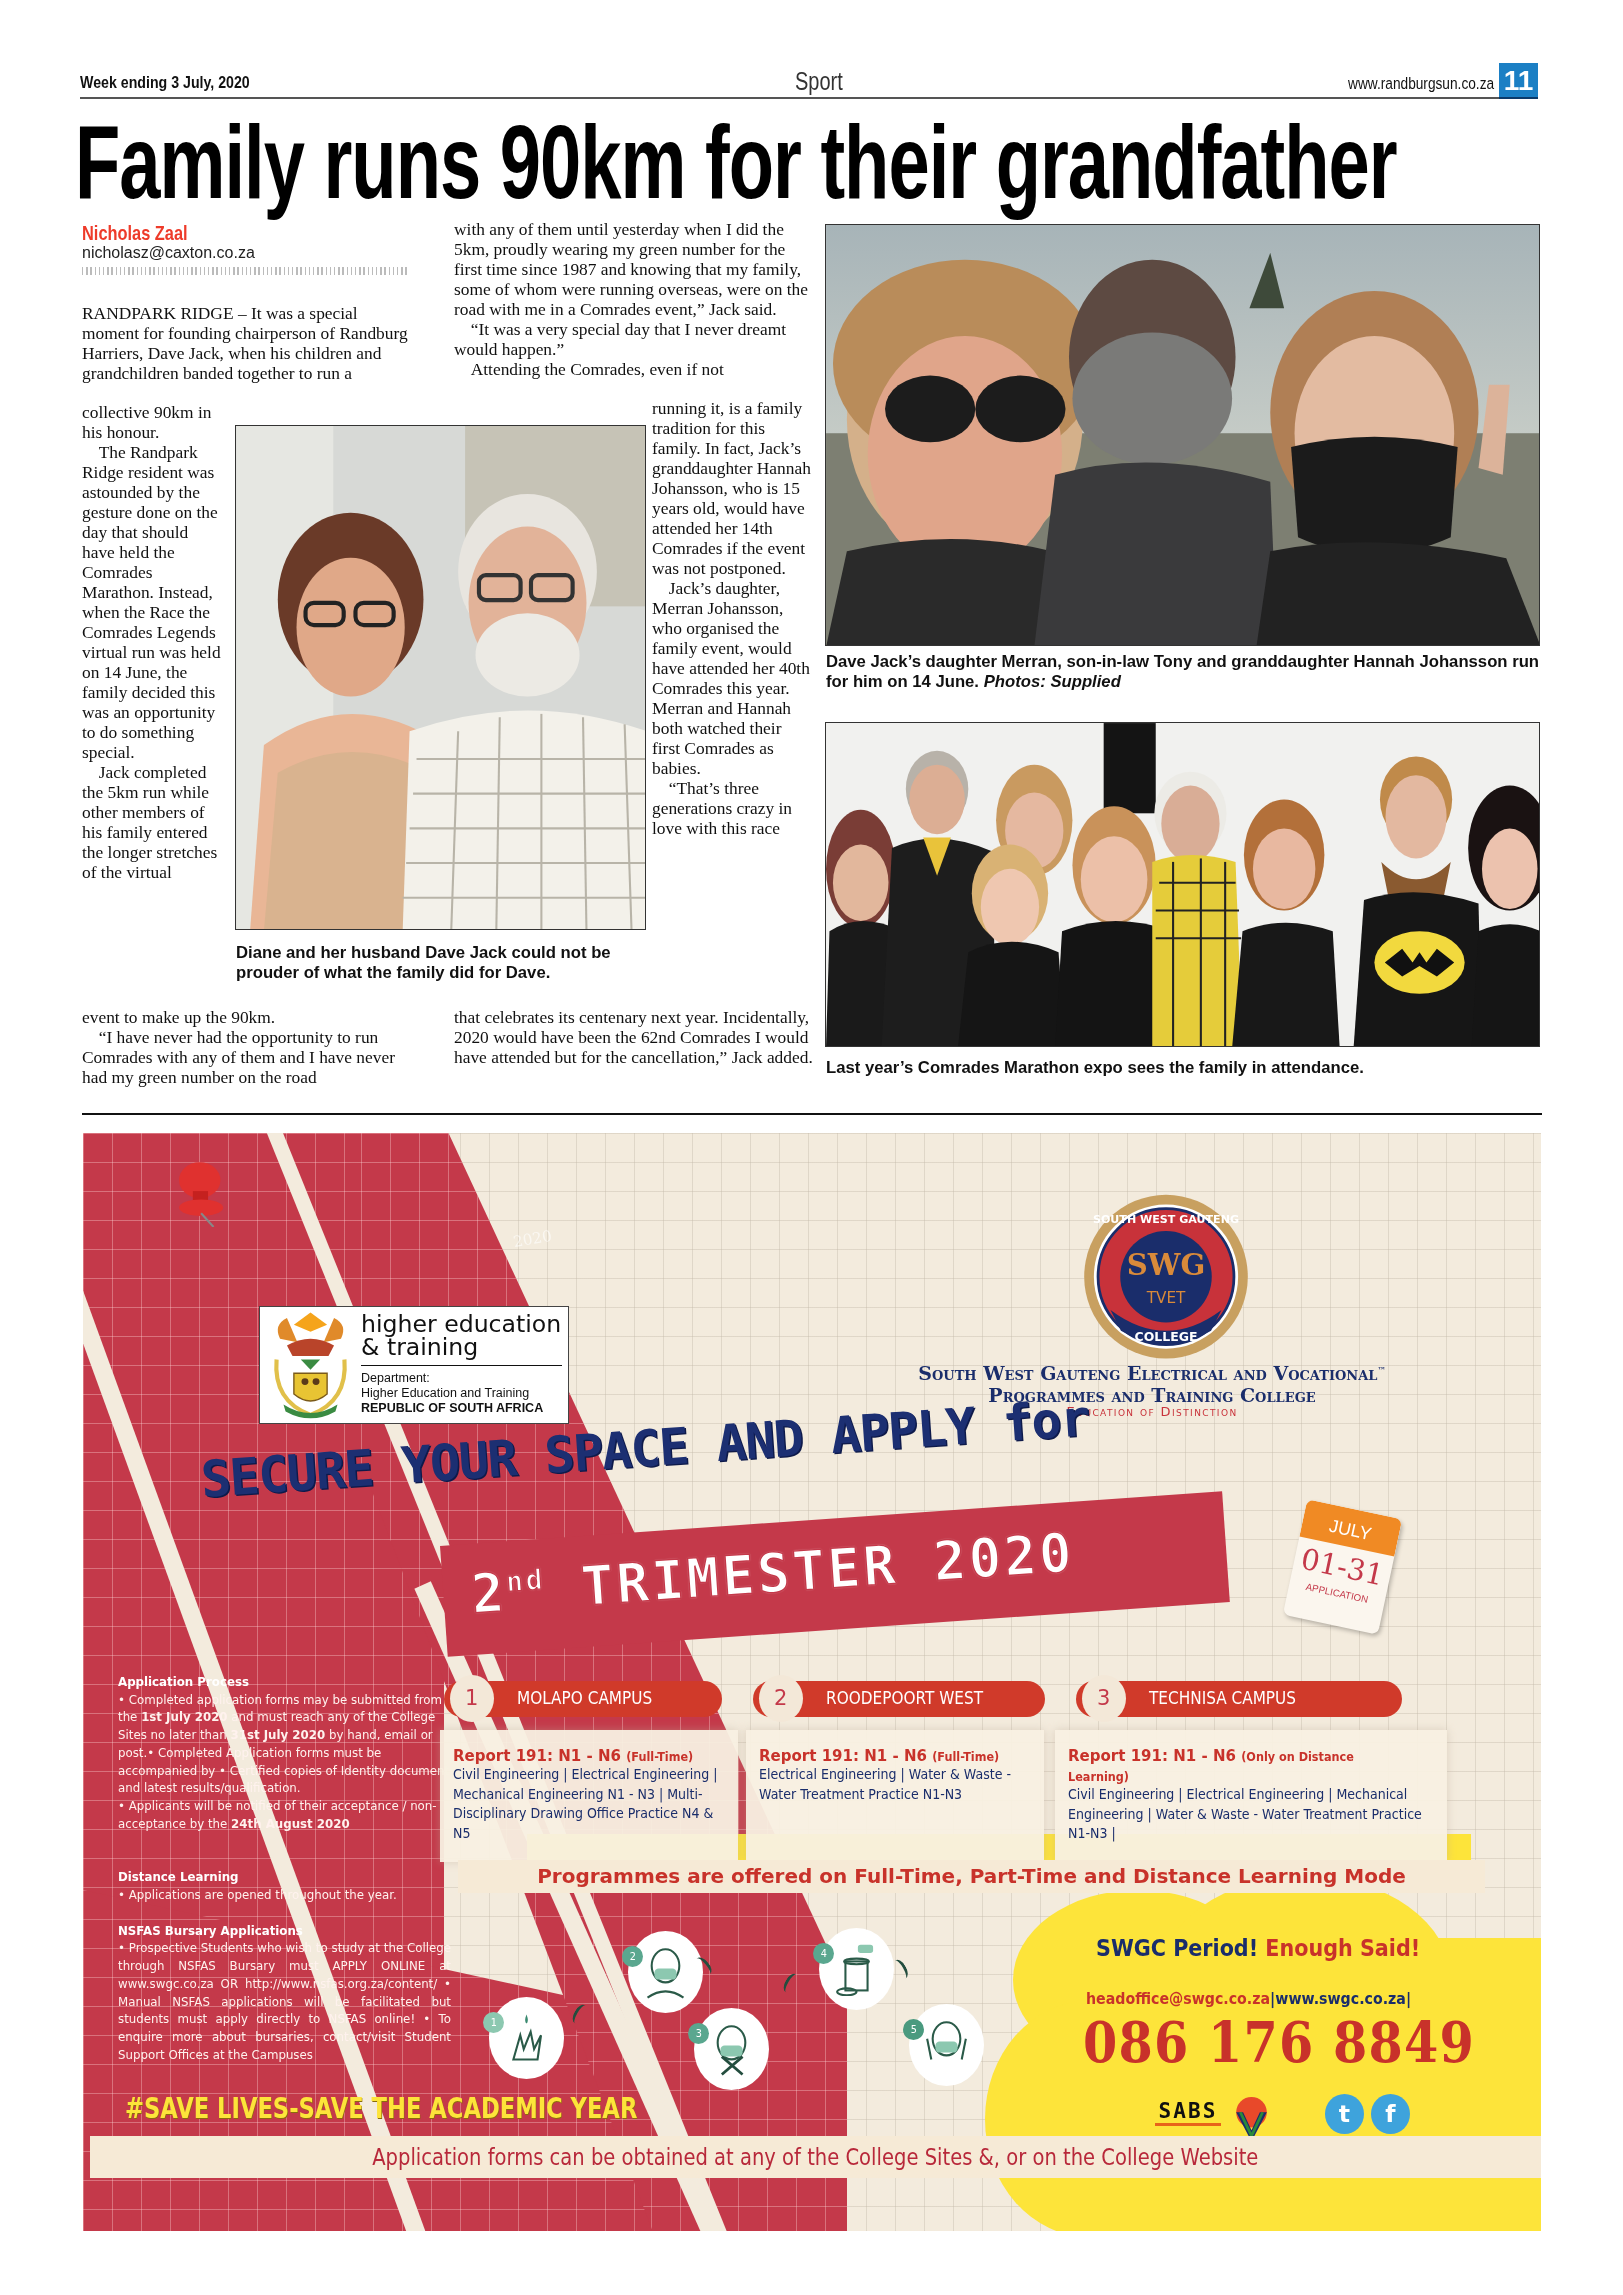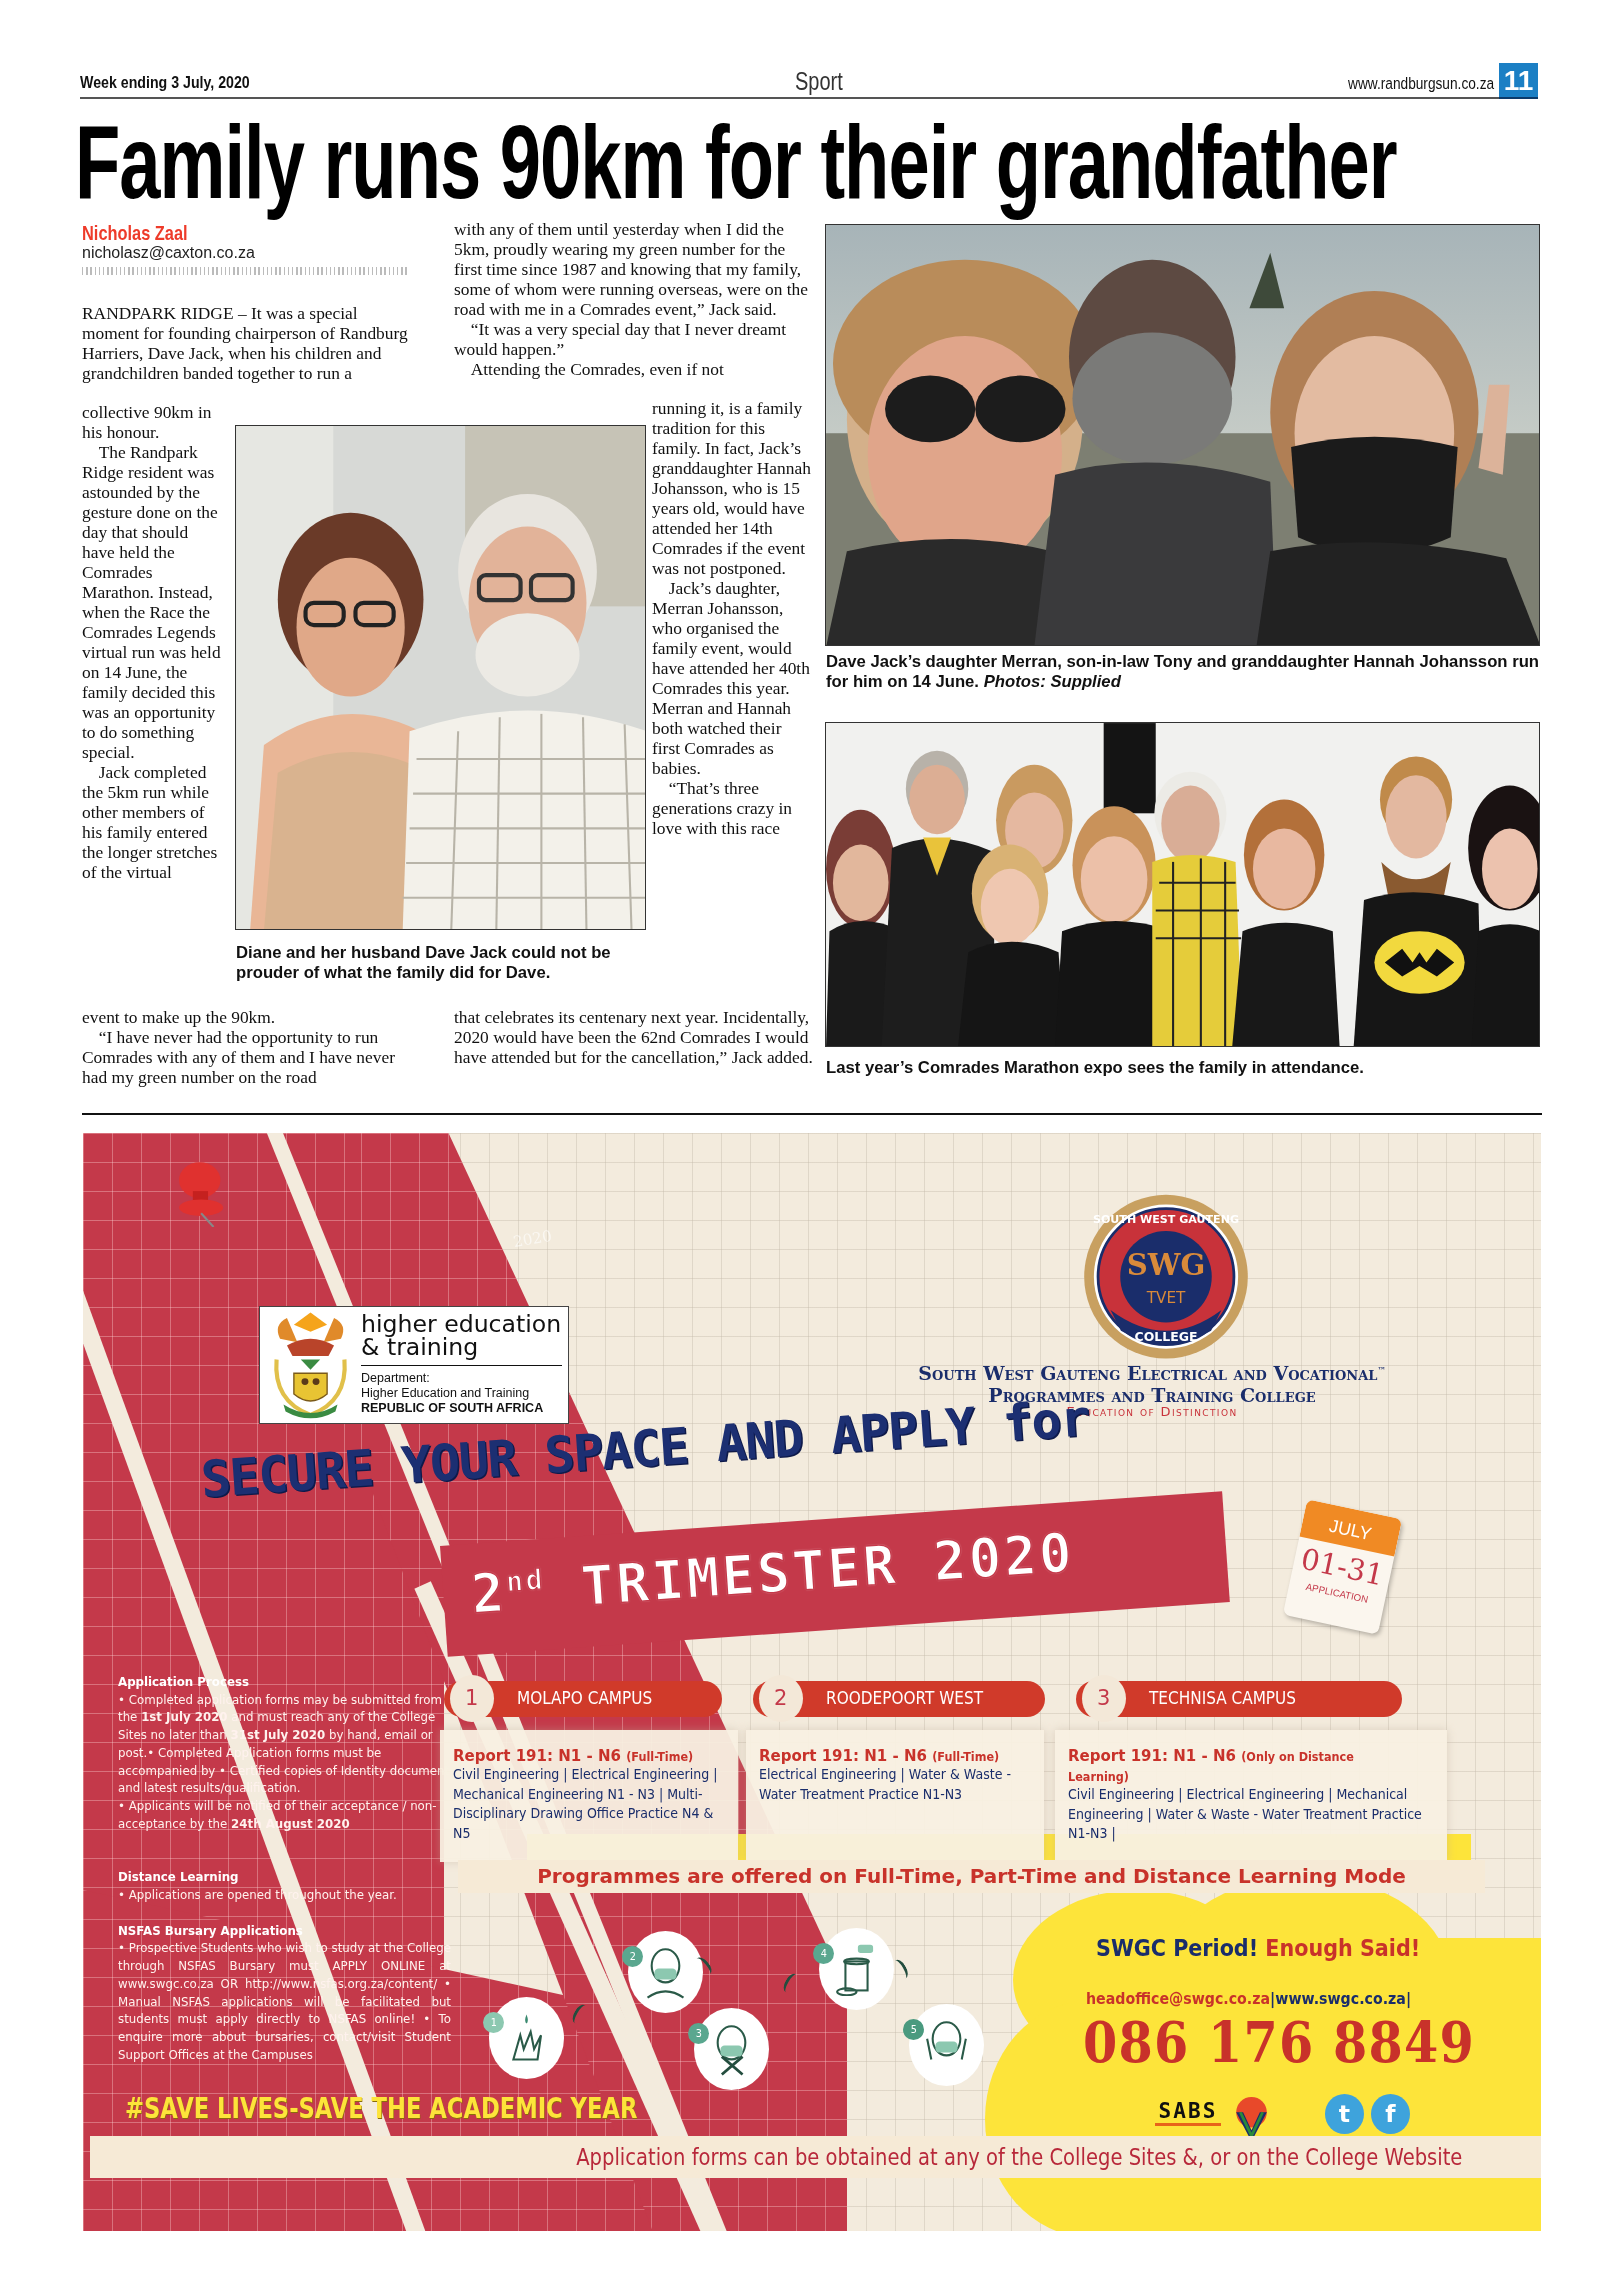--- a/index.html
+++ b/index.html
@@ -99,21 +99,21 @@
   .sabs .iso { font-family: "DejaVu Sans Mono", monospace; font-size: 11px; letter-spacing: 2.8px; color: #111; margin-top: 16px; }
   .psa { position: absolute; left: 1149px; top: 961px; width: 39px; height: 49px; }
   .social { position: absolute; top: 961px; width: 39px; height: 40px; border-radius: 50%; background: #3ea3dc; color: #fff; text-align: center; font-family: "DejaVu Sans", sans-serif; font-weight: bold; font-size: 23.6px; line-height: 40px; }
 
   .step { position: absolute; width: 75px; height: 82px; border-radius: 50%; background: #fff; }
   .step-num { position: absolute; left: -5.6px; top: 15.3px; width: 21px; height: 21px; border-radius: 50%; background: #5aa78f; color: #fff; font-family: "DejaVu Sans", sans-serif; font-size: 9.7px; text-align: center; line-height: 21px; }
   .step svg { position: absolute; left: 14px; top: 14px; }
   .arc { position: absolute; width: 12.5px; height: 21px; border-left: 3.5px solid #234d3e; border-radius: 50%; }
 
   .hashtag { position: absolute; left: 42px; top: 958px; font-family: "DejaVu Sans", sans-serif; font-weight: bold; font-size: 29px; color: #fde43a; white-space: nowrap; transform: scaleX(0.78); transform-origin: left; text-shadow: 0.7px 0.7px 0 #8a6d0a; }
-  .forms-band { position: absolute; left: 7px; top: 1003px; width: 1451px; height: 42px; background: #f6ead6; text-align: right; font-family: "DejaVu Sans", sans-serif; font-size: 23px; color: #b8283a; line-height: 42px; }
+  .forms-band { position: absolute; left: 7px; top: 1003px; width: 1451px; height: 42px; background: #f6ead6; text-align: center; font-family: "DejaVu Sans", sans-serif; font-size: 23px; color: #b8283a; line-height: 42px; }
   .forms-band span { display: inline-block; transform: scaleX(0.85); }
 
   .watermark { position: absolute; font-family: "DejaVu Serif", serif; color: rgba(255,255,255,0.6); font-size: 15.3px; transform: rotate(-10deg); }
   .pin { position: absolute; left: 89px; top: 25px; width: 61px; height: 69px; }
 </style>
 </head>
 <body>
 
 <div class="masthead">
   <span class="mh-left">Week ending 3 July, 2020</span>

